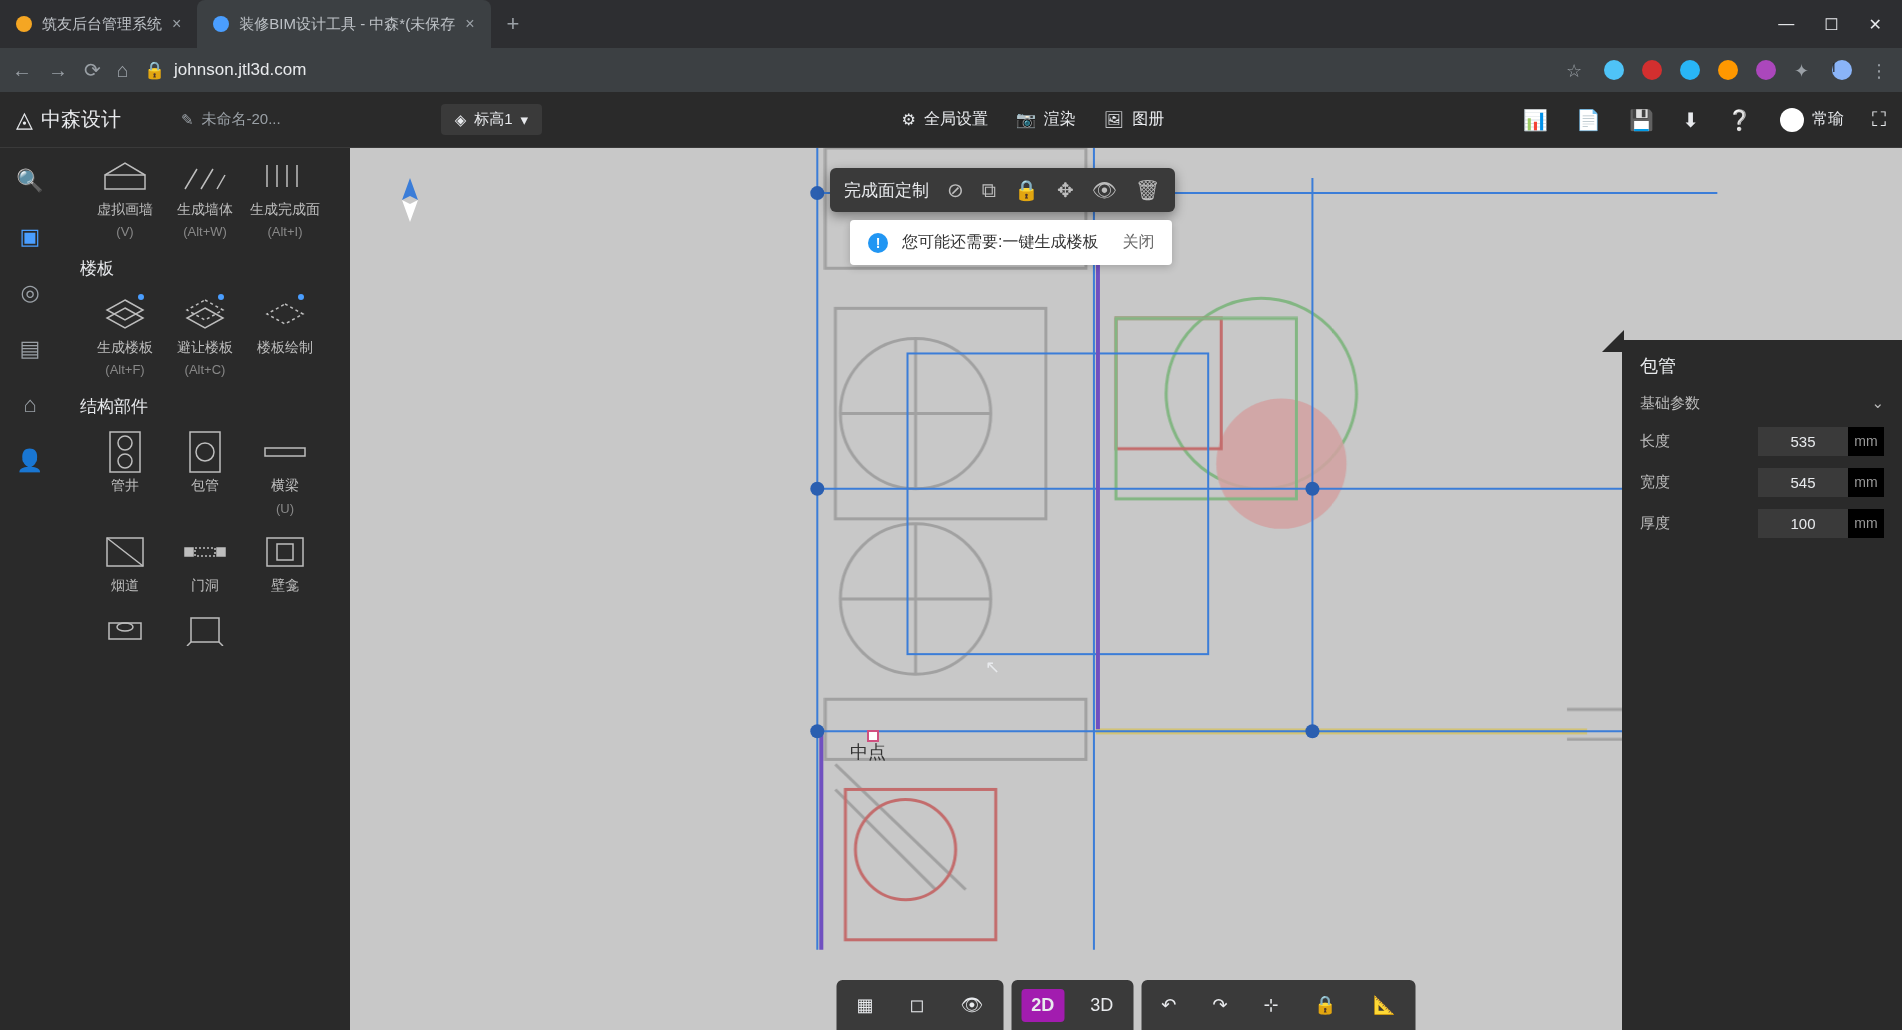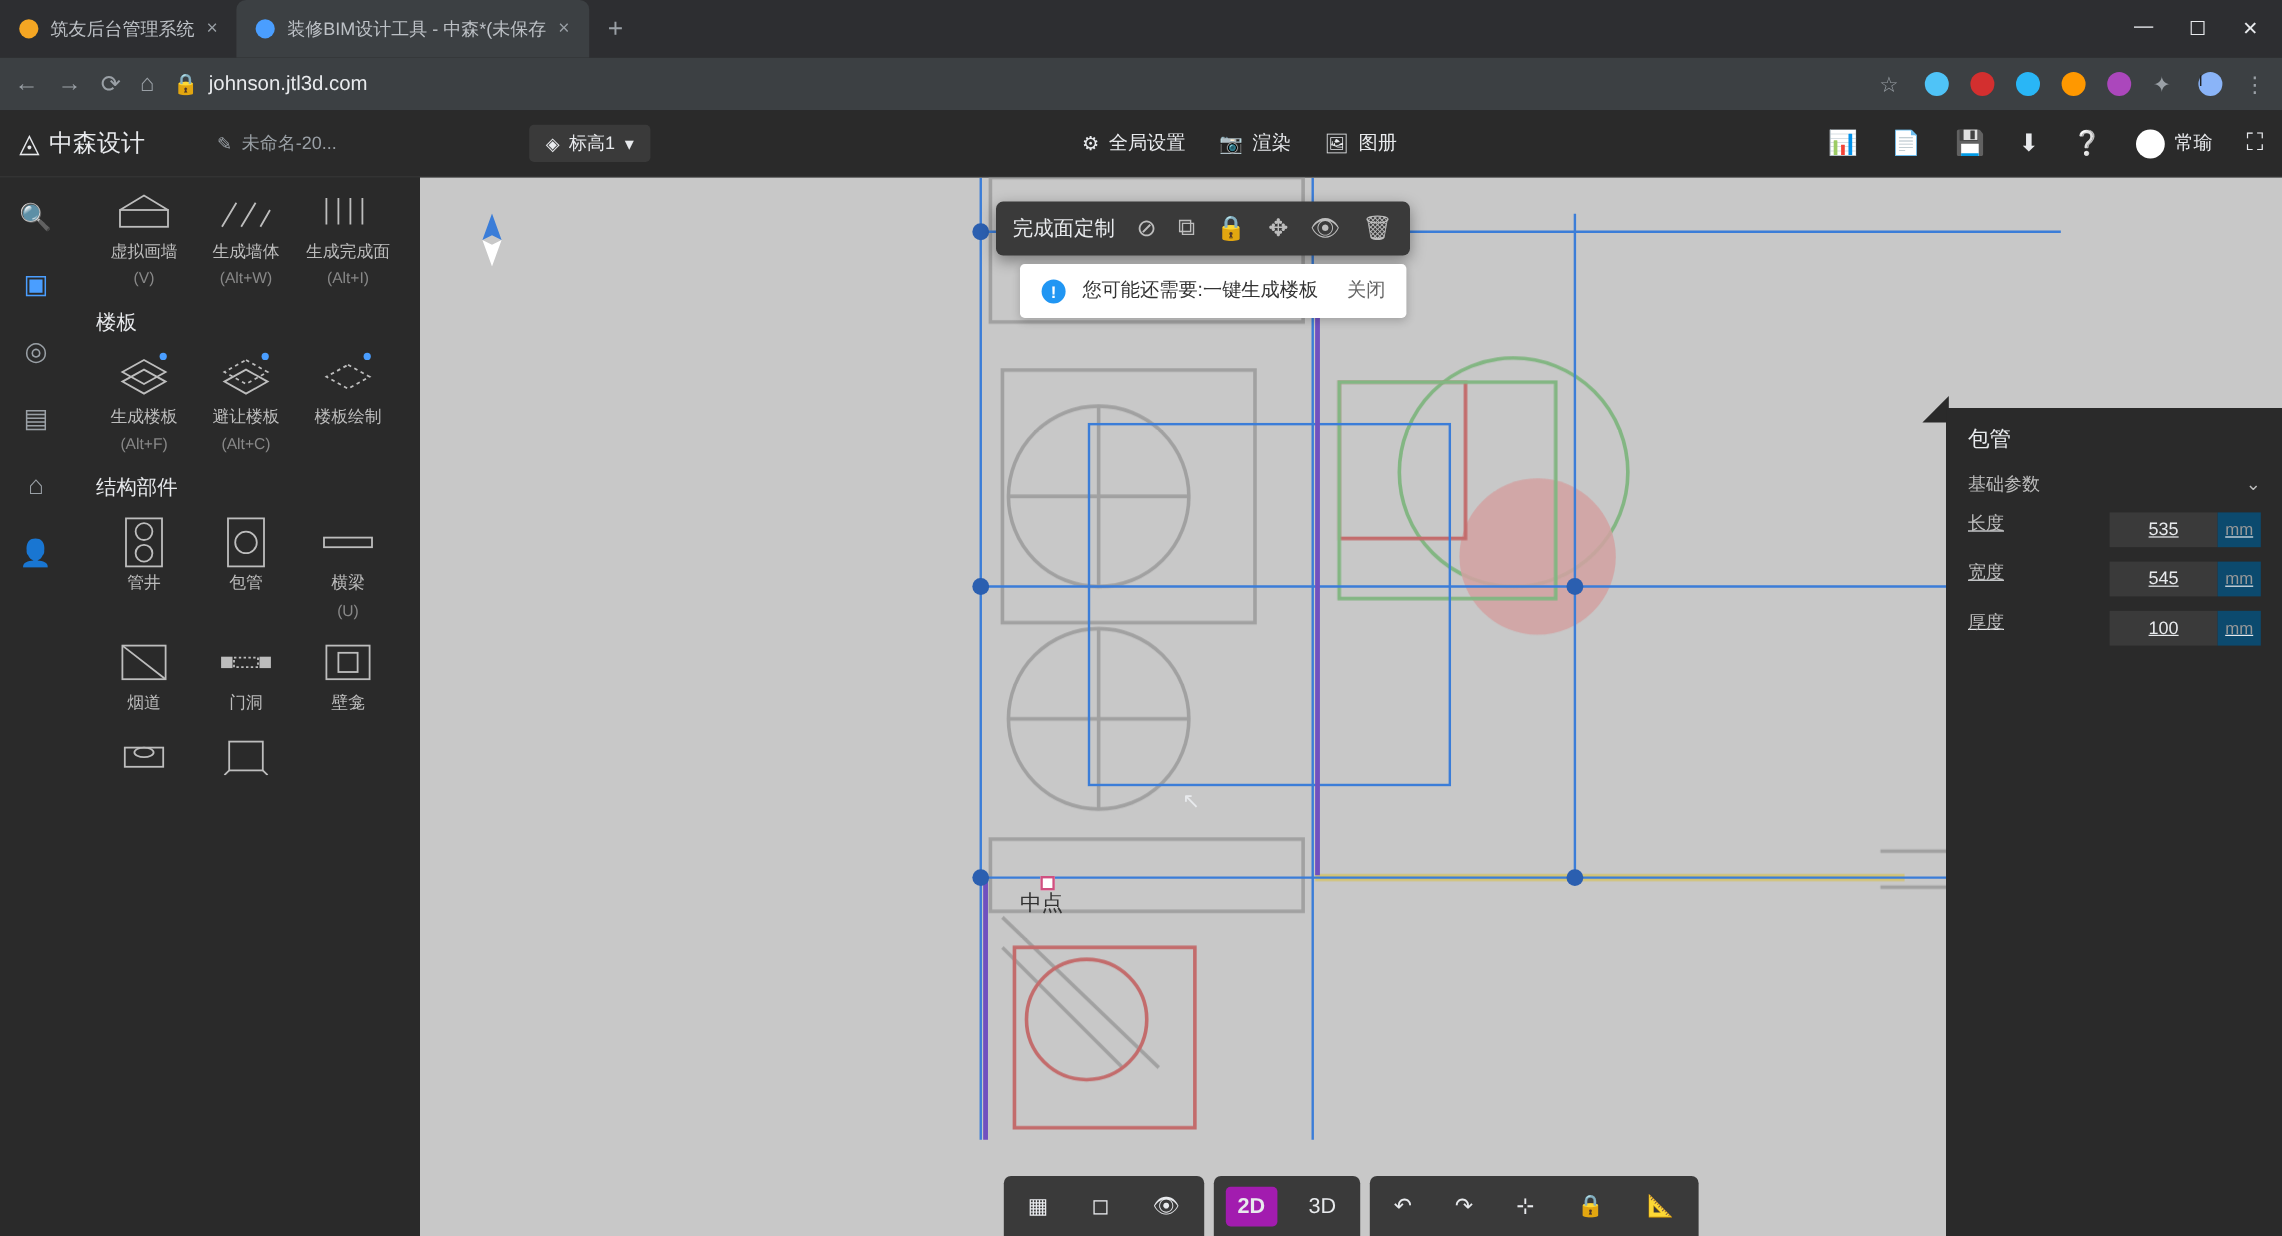--- a/index.html
+++ b/index.html
@@ -35,21 +35,21 @@
 
 .main { display: flex; height: calc(100% - 148px); }
 
 
 .left-rail { width: 60px; background: #2a2a2a; display: flex; flex-direction: column; align-items: center; padding-top: 20px; gap: 30px; }
 .rail-icon { width: 26px; height: 26px; display: flex; align-items: center; justify-content: center; font-size: 22px; color: #9aa0a6; }
 .rail-icon.active { color: #4a9eff; }
 
 
 .tool-palette { width: 290px; background: #2a2a2a; padding: 10px 20px; overflow-y: auto; }
-.tool-row { display: flex; justify-content: space-between; margin-bottom: 18px; }
+.tool-row { display: flex; justify-content: center; margin-bottom: 18px; }
 .tool-item { width: 80px; display: flex; flex-direction: column; align-items: center; gap: 6px; color: #bdbdbd; }
 .tool-icon { width: 50px; height: 36px; display: flex; align-items: center; justify-content: center; }
 .tool-icon svg { stroke: #bdbdbd; fill: none; stroke-width: 1.5; }
 .tool-label { font-size: 14px; text-align: center; line-height: 1.3; }
 .tool-shortcut { font-size: 13px; color: #888; }
 .section-title { font-size: 17px; color: #e8eaed; margin: 10px 0 16px; font-weight: 400; }
 .dot-badge { position: relative; }
 .dot-badge::after { content: ''; position: absolute; top: -2px; right: 6px; width: 6px; height: 6px; background: #4a9eff; border-radius: 50%; }
 
 
@@ -71,24 +71,24 @@
 .midpoint-handle { position: absolute; left: 517px; top: 582px; width: 12px; height: 12px; border: 2px solid #d05080; background: #fff; }
 .cursor { position: absolute; left: 635px; top: 508px; font-size: 18px; }
 
 
 .compass { position: absolute; left: 48px; top: 30px; }
 
 
 .right-panel { width: 280px; background: #2a2a2a; padding: 14px 18px; position: absolute; right: 0; top: 340px; bottom: 0; }
 .panel-title { font-size: 18px; color: #e8eaed; margin-bottom: 16px; }
 .panel-section { font-size: 15px; color: #bdbdbd; margin-bottom: 14px; display: flex; align-items: flex-start; justify-content: space-between; }
-.param-row { display: flex; align-items: flex-start; justify-content: space-between; margin-bottom: 12px; font-size: 15px; text-decoration: underline; }
+.param-row { display: flex; align-items: center; justify-content: space-between; margin-bottom: 12px; font-size: 15px; }
 .param-label { color: #bdbdbd; }
 .param-input { width: 90px; background: #3a3a3a; border: none; color: #e8eaed; text-align: center; padding: 6px 4px; font-size: 15px; }
-.param-unit { width: 36px; background: #0c4a6e; color: #999; text-align: center; padding: 6px 0; font-size: 14px; }
+.param-unit { width: 36px; background: #000000; color: #999; text-align: center; padding: 6px 0; font-size: 14px; }
 .param-input-wrap { display: flex; }
 .fold-notch { position: absolute; right: 278px; top: 330px; width: 0; height: 0; border-right: 22px solid #2a2a2a; border-top: 22px solid transparent; }
 
 
 .bottom-bar { position: absolute; bottom: 0; left: 50%; transform: translateX(-50%); display: flex; gap: 0; }
 .bb-group { background: #3a3a3a; display: flex; border-radius: 6px 6px 0 0; padding: 8px 10px; gap: 16px; align-items: center; margin: 0 4px; }
 .bb-btn { font-size: 18px; color: #e8eaed; padding: 6px 10px; }
 .bb-btn.active { background: #a21caf; border-radius: 4px; font-weight: bold; }
 
 </style>

